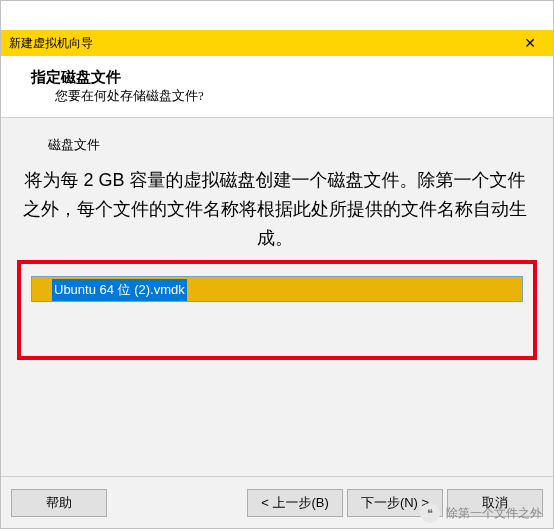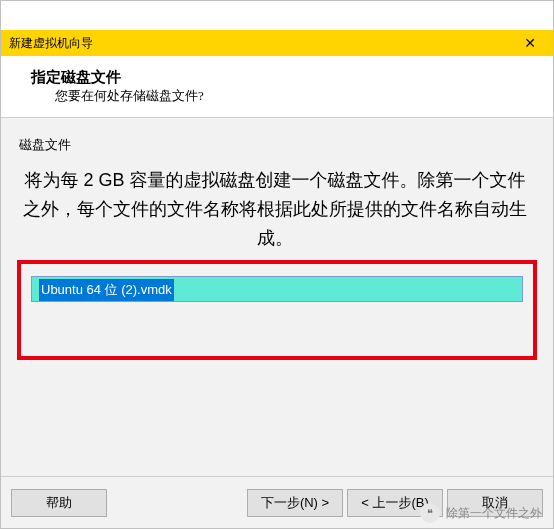--- a/index.html
+++ b/index.html
@@ -56,42 +56,43 @@
     .content {
       flex: 1;
       background: #f2f2f2;
       padding: 18px 16px 10px 16px;
       position: relative;
     }
     .group-label {
       font-size: 13px;
       margin-bottom: 12px;
       padding-left: 2px;
+      margin-left: 29px;
     }
     .description {
       font-size: 18px;
       line-height: 1.6;
       margin: 8px 8px 8px 4px;
       text-align: center;
     }
     .highlight-box {
       border: 4px solid #e60012;
       background: #f2f2f2;
       padding: 12px 10px 54px 10px;
       display: flex;
       align-items: flex-start;
       gap: 10px;
     }
     .filename-input {
       flex: 1;
       height: 26px;
       border: 1px solid #7a9fcd;
-      background: #5eead4;
+      background: #eab308;
       color: #fff;
-      padding: 2px 7px;
+      padding: 2px 20px;
       font-size: 13px;
       font-family: inherit;
     }
     .filename-input .selected {
       background: #0078d7;
       color: #fff;
       padding: 2px 2px;
       display: inline-block;
     }
     .browse-btn {
@@ -171,22 +172,22 @@
     <div class="highlight-box">
       <div class="filename-input">
         <span class="selected">Ubuntu 64 位 (2).vmdk</span>
       </div>
     </div>
   </div>
 
   <div class="footer">
     <button class="help-btn">帮助</button>
     <div class="spacer"></div>
+    <button>&lt; 上一步(B)</button>
     <button>下一步(N) &gt;</button>
-    <button>&lt; 上一步(B)</button>
     <button>取消</button>
     <div class="watermark">
       <span class="wm-icon">❝</span>
       <span>除第一个文件之外</span>
     </div>
   </div>
 
 </div>
 
 </body></html>

